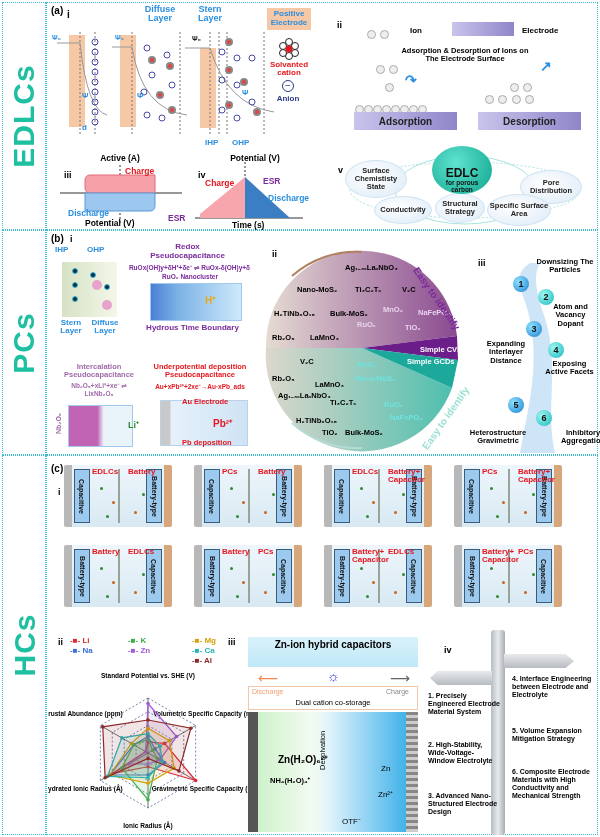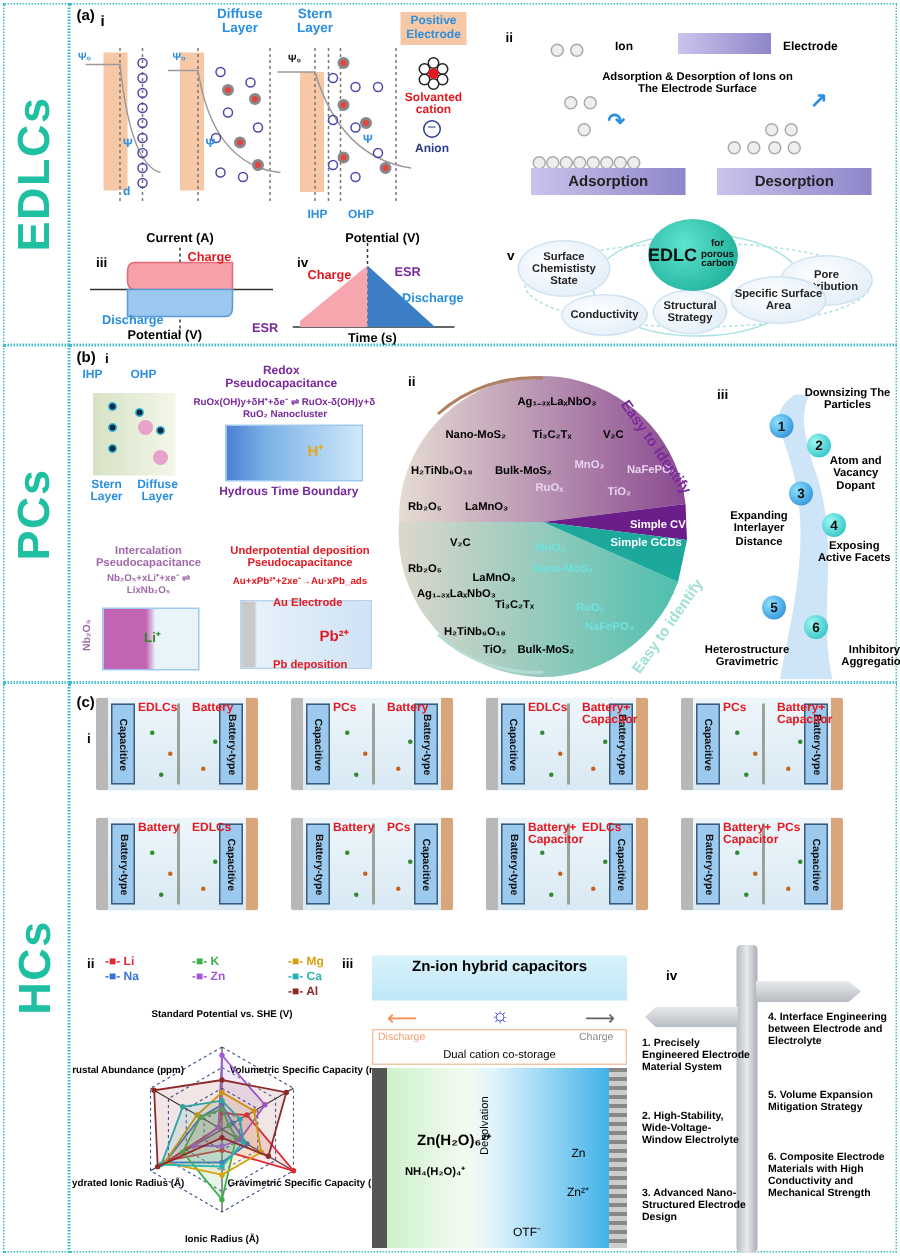--- a/index.html
+++ b/index.html
@@ -138,21 +138,21 @@
 <div class="abs" style="left:376px;top:60px"><span class="ion"></span> <span class="ion"></span></div>
 <div class="abs" style="left:385px;top:78px"><span class="ion"></span></div>
 <div class="abs" style="left:485px;top:90px"><span class="ion"></span> <span class="ion"></span> <span class="ion"></span> <span class="ion"></span></div>
 <div class="abs" style="left:510px;top:78px"><span class="ion"></span> <span class="ion"></span></div>
 <div class="abs blue b" style="left:405px;top:72px;font-size:14px">↷</div>
 <div class="abs blue b" style="left:540px;top:58px;font-size:14px">↗</div>
 <div class="abs bar" style="left:354px;top:112px;width:103px;height:18px">Adsorption</div>
 <div class="abs bar" style="left:478px;top:112px;width:103px;height:18px">Desorption</div>
 
 <div class="abs b" style="left:64px;top:170px;font-size:9px">iii</div>
-<div class="abs b c" style="left:80px;top:153px;width:80px;font-size:8.5px">Current (A)</div>
+<div class="abs b c" style="left:80px;top:153px;width:80px;font-size:8.5px">Active (A)</div>
 <svg class="abs" style="left:60px;top:165px" width="125" height="60">
   <line x1="60" y1="0" x2="60" y2="60" stroke="#333" stroke-dasharray="2,2"></line>
   <line x1="0" y1="28" x2="122" y2="28" stroke="#333"></line>
   <path d="M30 10 L95 10 L95 28 L30 28 Q25 28 25 22 L25 16 Q25 10 30 10Z" fill="#f6a0a8" stroke="#e06b76"></path>
   <path d="M25 28 L95 28 L95 40 Q95 46 90 46 L25 46Z" fill="#9cc7ee" stroke="#5b9ad6"></path>
 </svg>
 <div class="abs b red" style="left:125px;top:166px;font-size:8.5px">Charge</div>
 <div class="abs b blue" style="left:68px;top:208px;font-size:8.5px">Discharge</div>
 <div class="abs b" style="left:85px;top:218px;font-size:8.5px">Potential (V)</div>
 
@@ -172,22 +172,22 @@
 
 <div class="abs b" style="left:338px;top:165px;font-size:9px">v</div>
 <svg class="abs" style="left:340px;top:150px" width="250" height="75">
   <ellipse cx="125" cy="40" rx="115" ry="28" fill="none" stroke="#a6e3e0" stroke-dasharray="2,2"></ellipse>
   <ellipse cx="125" cy="40" rx="70" ry="34" fill="none" stroke="#a6e3e0"></ellipse>
 </svg>
 <div class="ellipse" style="left:345px;top:160px;width:62px;height:38px">Surface Chemististy State</div>
 <div class="ellipse" style="left:520px;top:170px;width:62px;height:34px">Pore Distribution</div>
 <div class="ellipse" style="left:374px;top:196px;width:58px;height:28px">Conductivity</div>
 <div class="ellipse" style="left:435px;top:193px;width:50px;height:30px">Structural Strategy</div>
-<div class="ellipse" style="left:487px;top:184px;width:64px;height:32px">Specific Surface Area</div>
-<div class="abs c" style="left:432px;top:146px;width:60px;height:48px;border-radius:50%;background:radial-gradient(circle at 40% 35%,#5fe3cf,#0fa58d);color:#111;display:flex;flex-direction:row;align-items:center;justify-content:flex-end">
+<div class="ellipse" style="left:487px;top:194px;width:64px;height:32px">Specific Surface Area</div>
+<div class="abs c" style="left:432px;top:146px;width:60px;height:48px;border-radius:50%;background:radial-gradient(circle at 40% 35%,#5fe3cf,#0fa58d);color:#111;display:flex;flex-direction:column;align-items:center;justify-content:flex-end">
   <div class="b" style="font-size:12px">EDLC</div>
   <div class="b" style="font-size:6.5px;line-height:1.05;width:42px">for porous carbon</div>
 </div>
 
 <div class="abs b" style="left:51px;top:233px;font-size:10px">(b)</div>
 <div class="abs b" style="left:70px;top:234px;font-size:9px">i</div>
 <div class="abs b blue" style="left:55px;top:245px;font-size:8px">IHP</div>
 <div class="abs b blue" style="left:87px;top:245px;font-size:8px">OHP</div>
 <div class="abs" style="left:62px;top:262px;width:55px;height:55px;background:linear-gradient(90deg,#d6e2c4,#f4f7e9)">
   <div class="abs" style="left:10px;top:6px;width:6px;height:6px;border-radius:50%;background:#0f2a45;border:1.5px solid #37b7d8"></div>
@@ -205,21 +205,21 @@
 <div class="abs c b purple" style="left:122px;top:263px;width:135px;font-size:6.5px">RuOx(OH)y+δH⁺+δe⁻ ⇌ RuOx-δ(OH)y+δ</div>
 <div class="abs c b purple" style="left:150px;top:273px;width:80px;font-size:6.5px">RuO₂ Nanocluster</div>
 <div class="abs" style="left:150px;top:283px;width:92px;height:38px;background:linear-gradient(90deg,#4b7fd6 0%,#7cb2e6 30%,#cfe9fb 100%);border:1px solid #9fc9ee"></div>
 <div class="abs b" style="left:205px;top:293px;font-size:10px;color:#e8a918">H⁺</div>
 <div class="abs c b purple" style="left:125px;top:323px;width:135px;font-size:8px">Hydrous Time Boundary</div>
 
 <div class="abs c b pale-purple" style="left:60px;top:363px;width:78px;font-size:7.5px;line-height:1.1">Intercalation Pseudocapacitance</div>
 <div class="abs c b pale-purple" style="left:65px;top:382px;width:68px;font-size:6.5px;line-height:1.2">Nb₂O₅+xLi⁺+xe⁻ ⇌ LixNb₂O₅</div>
 <div class="abs" style="left:68px;top:405px;width:65px;height:42px;background:linear-gradient(90deg,#c264b4 0%,#c264b4 45%,#e8f3fa 55%);border:1px solid #9fc9ee"></div>
 <div class="abs b pale-purple" style="left:48px;top:420px;font-size:7px;transform:rotate(-90deg)">Nb₂O₅</div>
-<div class="abs b" style="left:96px;top:418px;font-size:9px;color:#2e8b2e">Li⁺</div>
+<div class="abs b" style="left:128px;top:418px;font-size:9px;color:#2e8b2e">Li⁺</div>
 
 <div class="abs c b red" style="left:140px;top:363px;width:120px;font-size:7.5px;line-height:1.1">Underpotential deposition Pseudocapacitance</div>
 <div class="abs c b red" style="left:140px;top:382px;width:120px;font-size:6.5px">Au+xPb²⁺+2xe⁻→Au·xPb_ads</div>
 <div class="abs" style="left:160px;top:400px;width:88px;height:46px;background:linear-gradient(90deg,#c9c9c9 0%,#c9c9c9 10%,#e6f1fa 12%,#cfe3f5 100%);border:1px solid #b7d2ea"></div>
 <div class="abs b red" style="left:182px;top:397px;font-size:7.5px">Au Electrode</div>
 <div class="abs b red" style="left:213px;top:416px;font-size:10px">Pb²⁺</div>
 <div class="abs b red" style="left:182px;top:438px;font-size:7.5px">Pb deposition</div>
 
 <div class="abs b" style="left:272px;top:249px;font-size:9px">ii</div>
 <svg class="abs" style="left:262px;top:248px" width="200" height="204">

